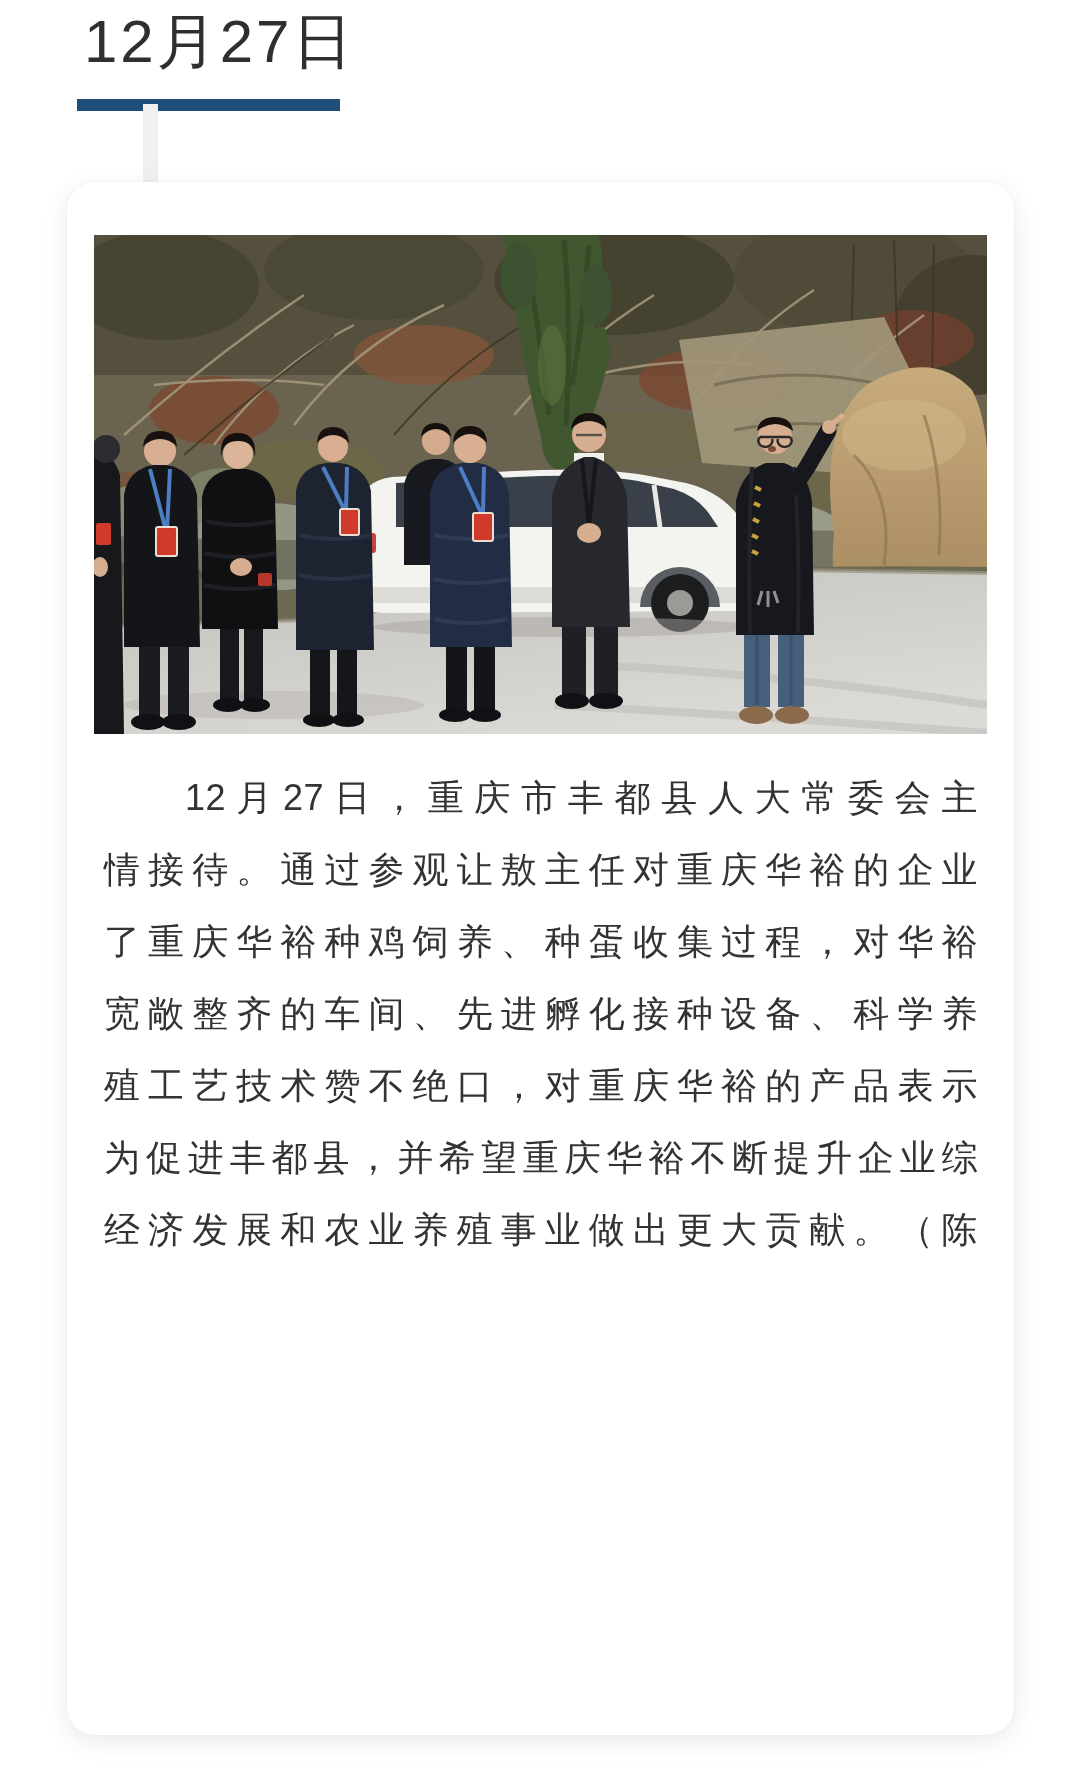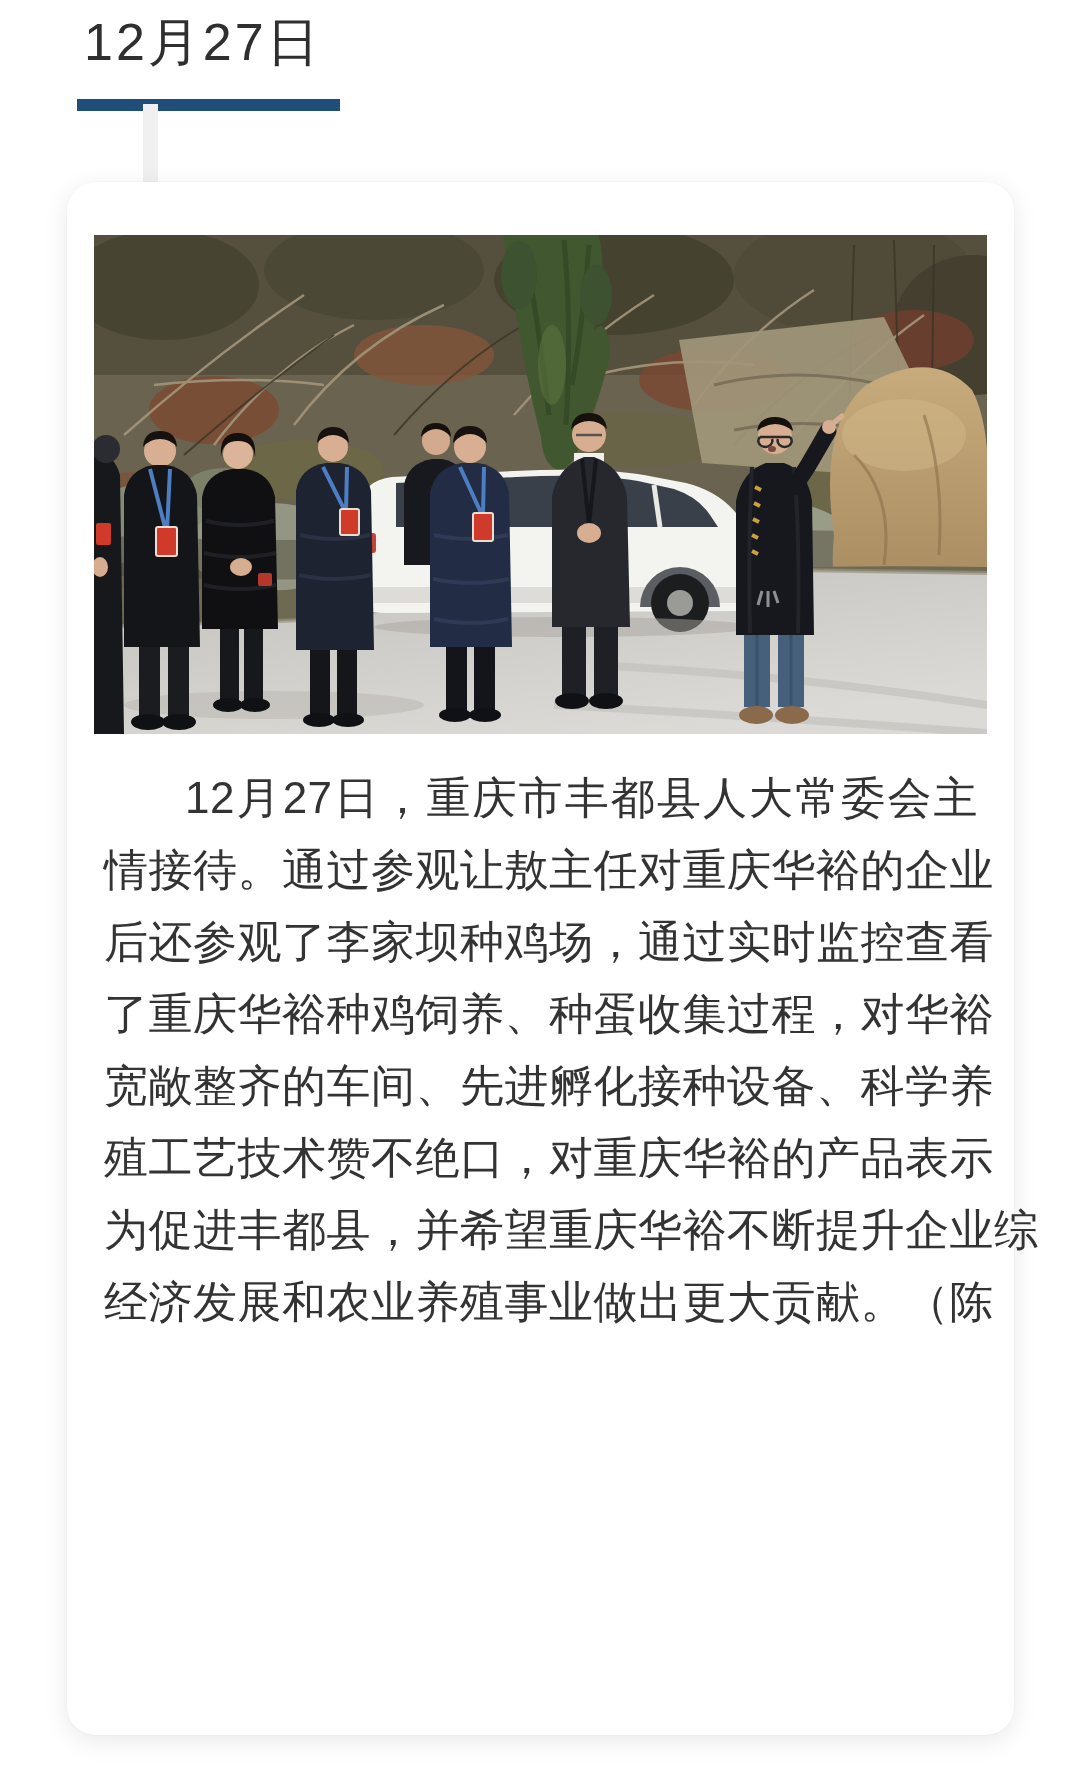--- a/index.html
+++ b/index.html
@@ -1,21 +1,21 @@
 <!DOCTYPE html>
 <html><head>
 <meta charset="utf-8">
 <style>
   html,body{margin:0;padding:0;}
   body{
     width:1080px;height:1766px;position:relative;background:#ffffff;
     font-family:"Liberation Sans",sans-serif;overflow:hidden;
   }
   .date-title{
-    position:absolute;left:84px;top:10px;font-size:52px;line-height:64px;
+    position:absolute;left:84px;top:10px;font-size:60px;line-height:64px;
     color:#2f2f2f;letter-spacing:3px;font-weight:400;
   }
   .date-underline{
     position:absolute;left:77px;top:99px;width:263px;height:12px;
     background:#1f4e79;
   }
   .timeline-connector{
     position:absolute;left:143px;top:104px;width:15px;height:82px;
     background:#f0f0f0;
   }
@@ -26,21 +26,21 @@
   }
   .photo-wrap{
     position:absolute;left:27px;top:53px;width:893px;height:499px;
     overflow:hidden;background:#6a6350;
   }
   .photo-wrap svg{display:block;}
   .article-text{
     position:absolute;left:37px;top:580px;width:874px;
   }
   .ln{
-    height:72px;line-height:72px;font-size:44px;color:#333333;
+    height:72px;line-height:72px;font-size:36px;color:#333333;
     text-align:justify;text-align-last:justify;text-justify:inter-character;
     letter-spacing:0.5px;white-space:nowrap;
   }
   .ln.first{text-indent:81px;}
   .ln.last{text-align-last:left;}
 </style>
 </head>
 <body>
 
 <div class="date-title">12月27日</div>
@@ -241,21 +241,20 @@
           <ellipse cx="662" cy="480" rx="17" ry="9" fill="#8a6a4a"></ellipse>
           <ellipse cx="698" cy="480" rx="17" ry="9" fill="#8a6a4a"></ellipse>
         </g>
       </g>
     </svg>
   </div>
 
   <div class="article-text">
     <div class="ln first">12月27日，重庆市丰都县人大常委会主</div>
     <div class="ln">情接待。通过参观让敖主任对重庆华裕的企业</div>
-    <div class="ln">后还参观了李家坝种鸡场，通过实时监控查看</div>
     <div class="ln">了重庆华裕种鸡饲养、种蛋收集过程，对华裕</div>
     <div class="ln">宽敞整齐的车间、先进孵化接种设备、科学养</div>
     <div class="ln">殖工艺技术赞不绝口，对重庆华裕的产品表示</div>
     <div class="ln">为促进丰都县，并希望重庆华裕不断提升企业综</div>
     <div class="ln">经济发展和农业养殖事业做出更大贡献。（陈</div>
   </div>
 
 </div>
 
 </body></html>

